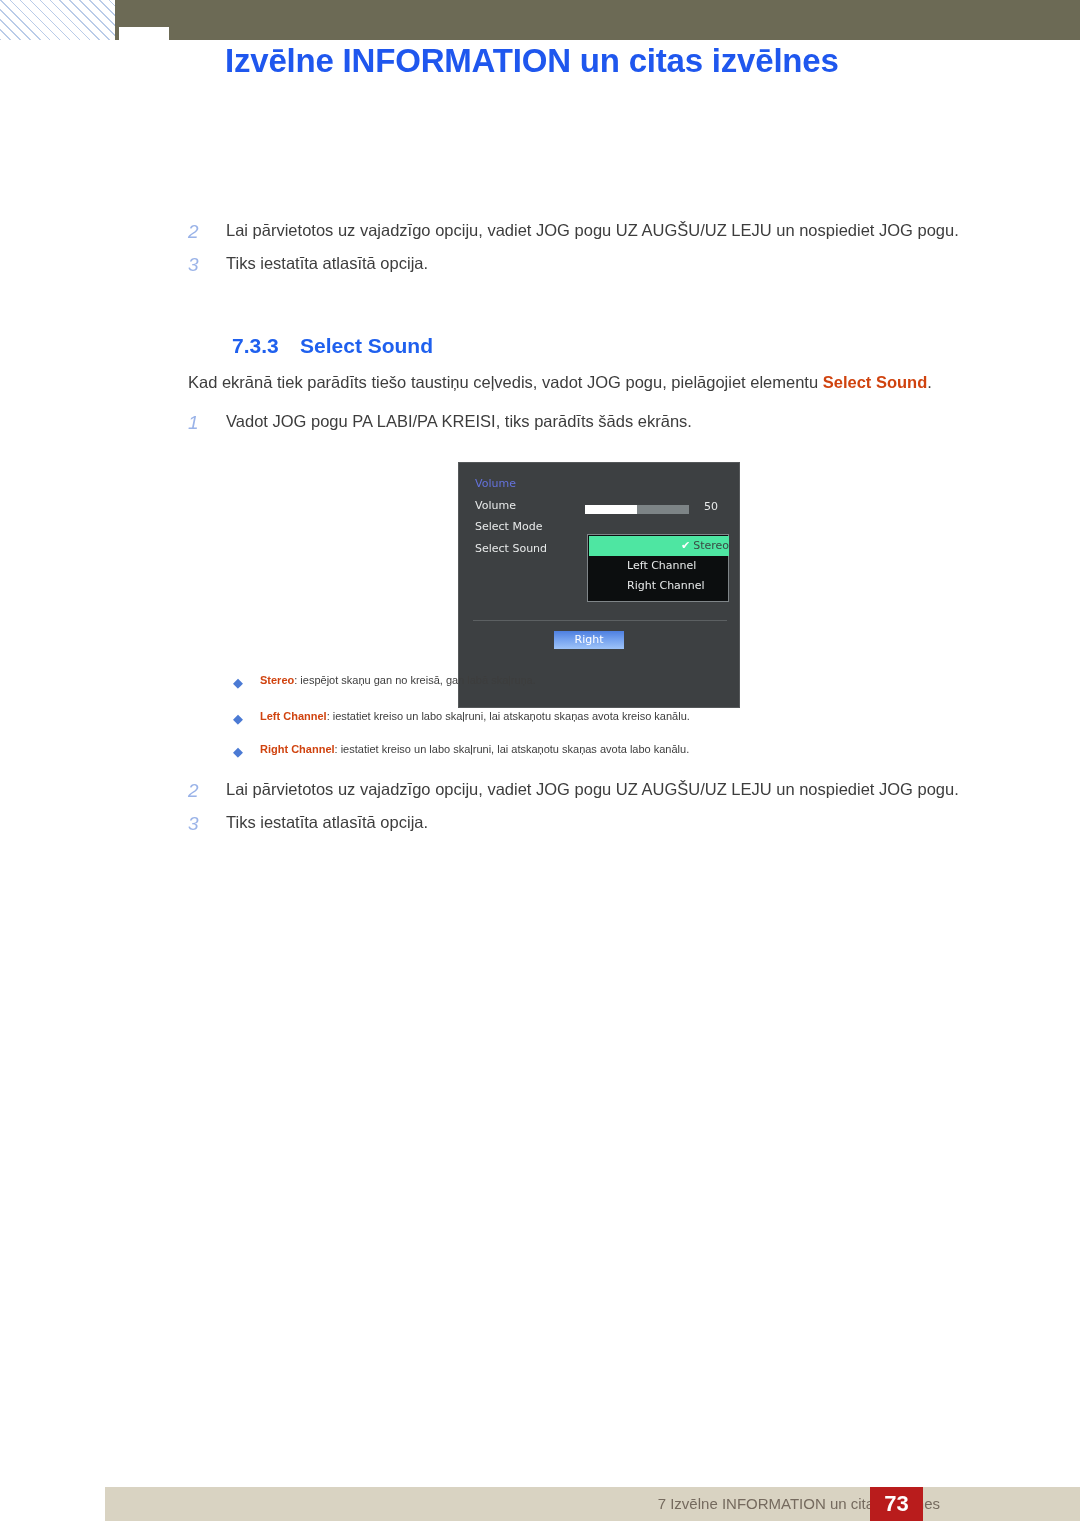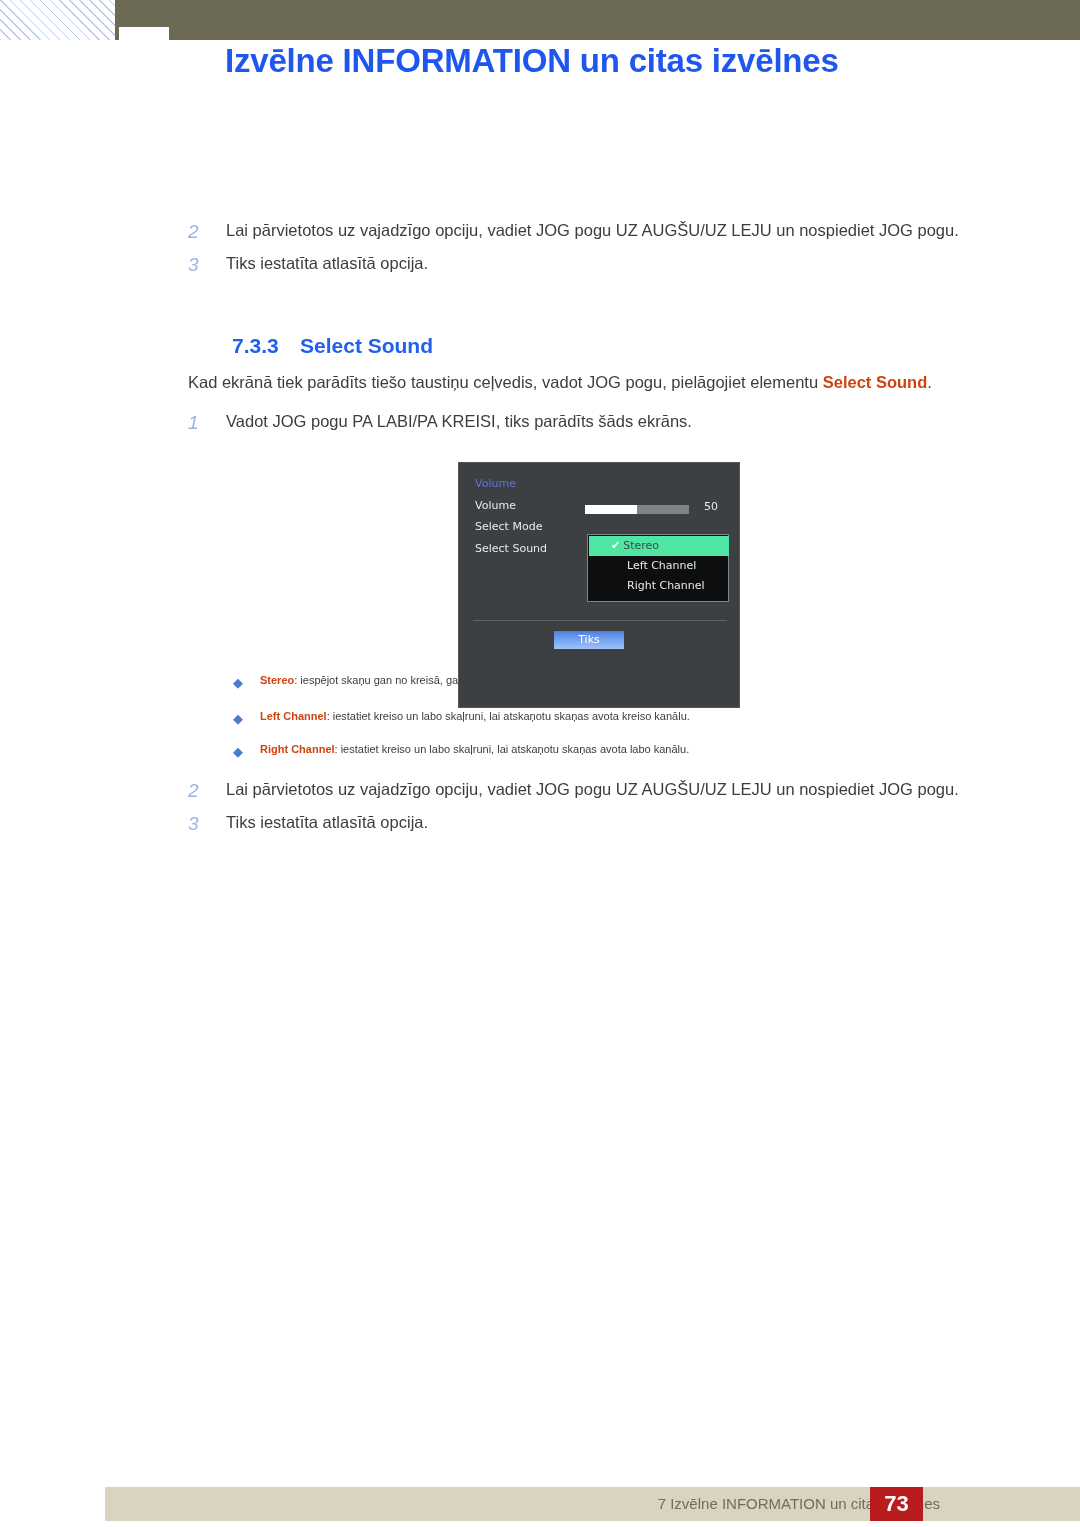--- a/index.html
+++ b/index.html
@@ -174,21 +174,21 @@
   .dd-item.sel {
     background: #4ee6a2;
     color: #3a4a44;
     padding-left: 22px;
   }
   .dd-item.sel .check {
     color: #ffffff;
     font-size: 11px;
     margin-right: 3px;
   }
-  .dd-i1 { top: 1px; }
+  .dd-i1 { top: 1px; text-align: right; }
   .dd-i2 { top: 21px; }
   .dd-i3 { top: 41px; }
 
   .osd-divider {
     position: absolute;
     left: 14px; top: 157px;
     width: 254px;
     height: 1px;
     background: #5c6062;
   }
@@ -306,21 +306,21 @@
 
     <div class="dropdown">
       <div class="dd-item sel dd-i1">
         <span class="check">✔</span><span>Stereo</span>
       </div>
       <div class="dd-item dd-i2">Left Channel</div>
       <div class="dd-item dd-i3">Right Channel</div>
     </div>
 
     <div class="osd-divider"></div>
-    <div class="close-btn">Tiks</div>
+    <div class="close-btn">Right</div>
   </div>
 </div>
 
 <div class="bullet" style="left:225px; top:673px;">
   <div class="dot">◆</div>
   <div class="btxt"><span class="kw">Stereo</span><span>: iespējot skaņu gan no kreisā, gan labā skaļruņa.</span></div>
 </div>
 <div class="bullet" style="left:225px; top:709px;">
   <div class="dot">◆</div>
   <div class="btxt"><span class="kw">Left Channel</span><span>: iestatiet kreiso un labo skaļruni, lai atskaņotu skaņas avota kreiso kanālu.</span></div>

